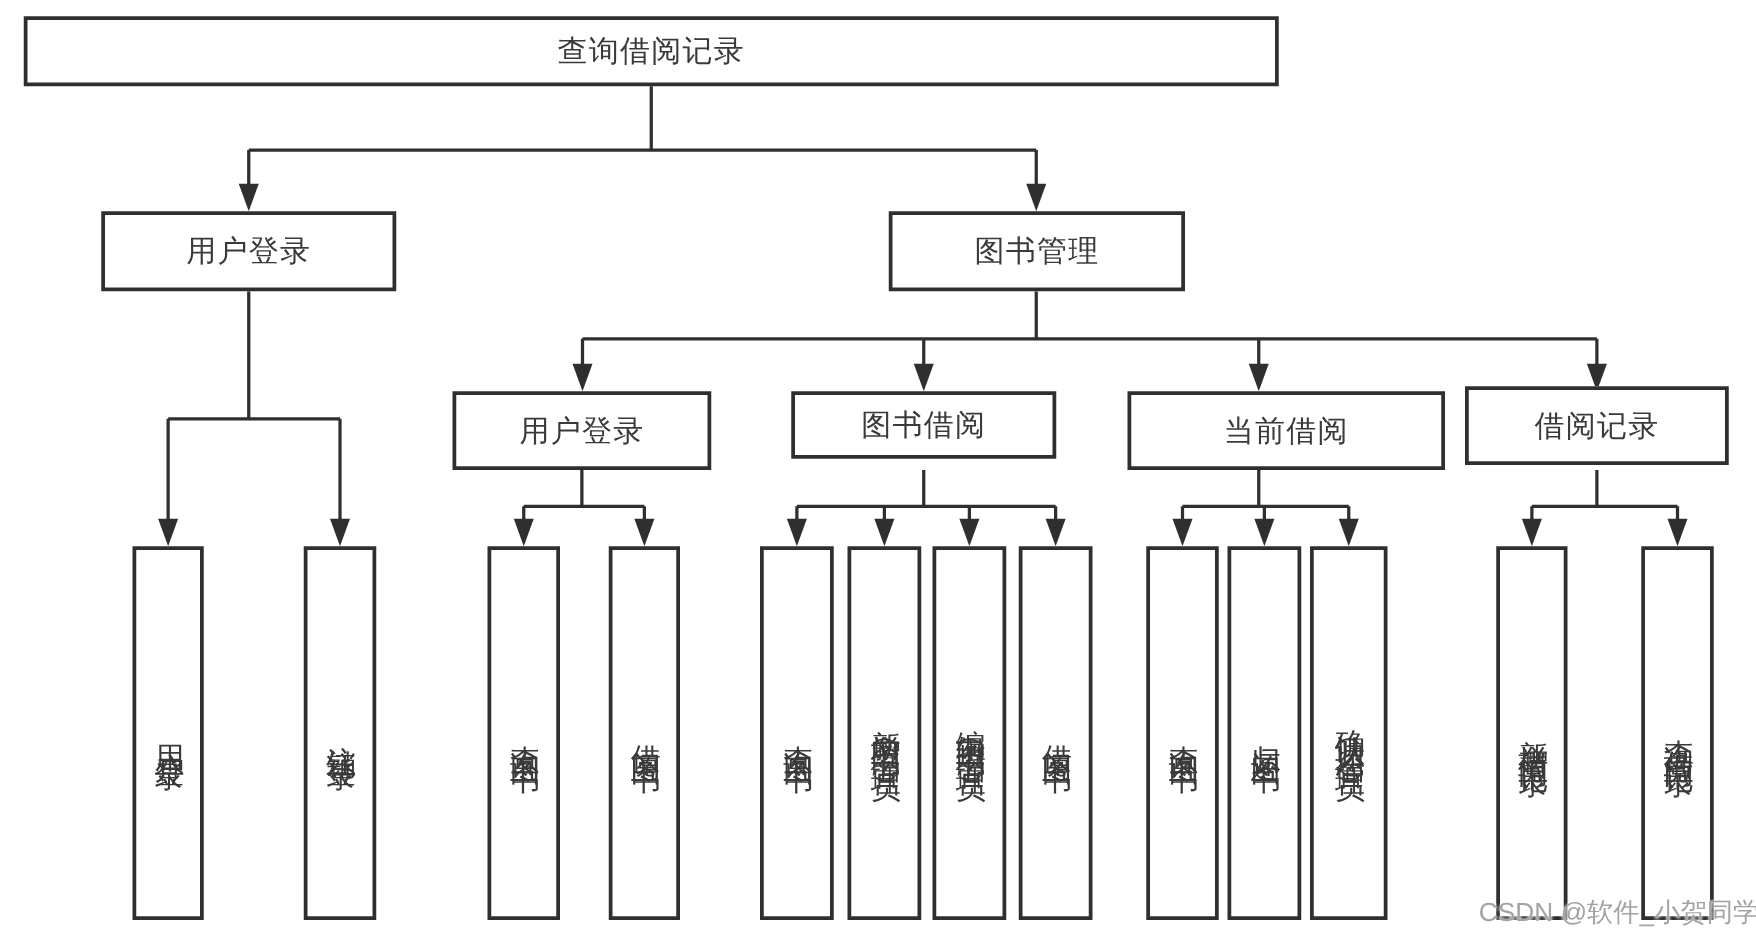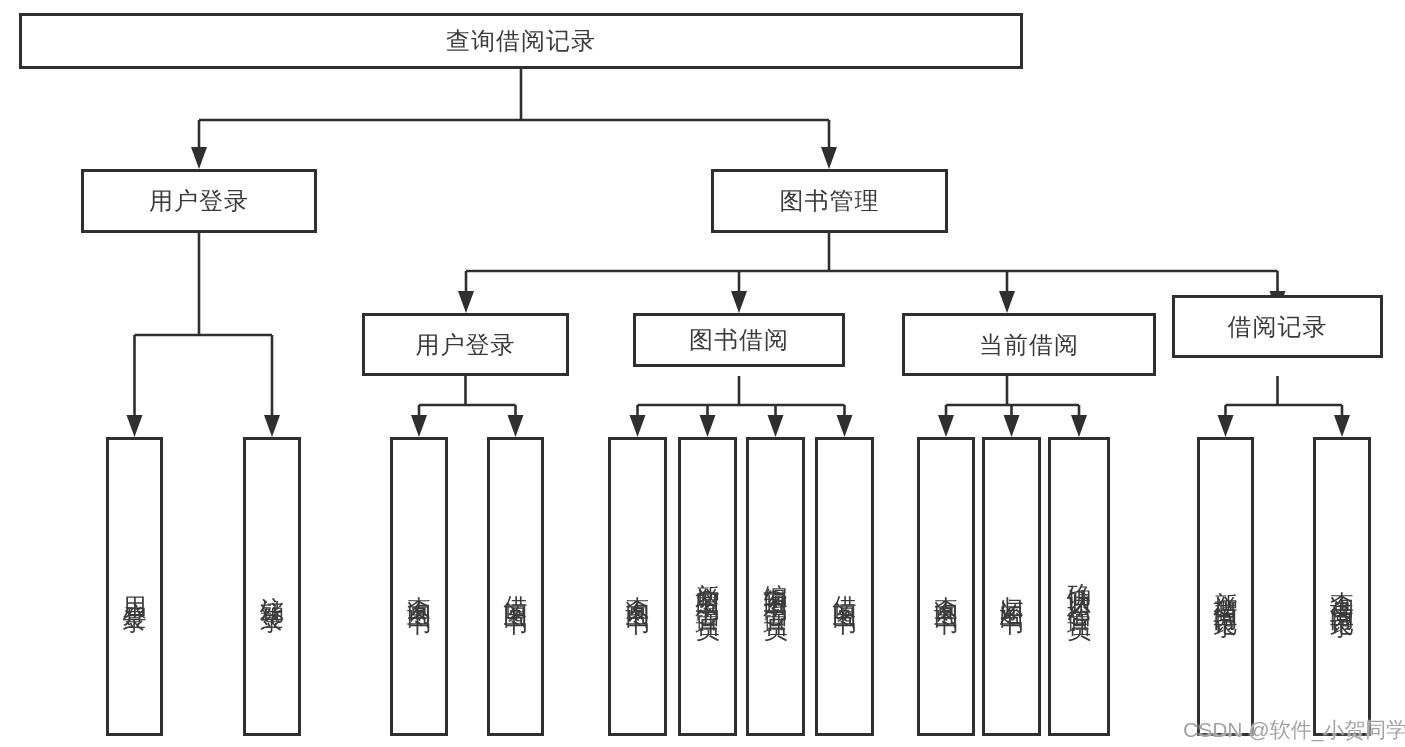--- a/index.html
+++ b/index.html
@@ -81,21 +81,21 @@
 
   <div class="hbox" style="left:362px;top:313px;width:207px;height:63px">
     <span>用户登录</span>
   </div>
   <div class="hbox" style="left:633px;top:313px;width:212px;height:54px">
     <span>图书借阅</span>
   </div>
   <div class="hbox" style="left:902px;top:313px;width:254px;height:63px">
     <span>当前借阅</span>
   </div>
-  <div class="hbox" style="left:1172px;top:295px;width:211px;height:63px">
+  <div class="hbox" style="left:1172px;top:309px;width:211px;height:63px">
     <span>借阅记录</span>
   </div>
 
   <div class="vbox" style="left:106px;width:57px">
     <span>用户登录</span>
   </div>
   <div class="vbox" style="left:243px;width:58px">
     <span>注销登录</span>
   </div>
 

